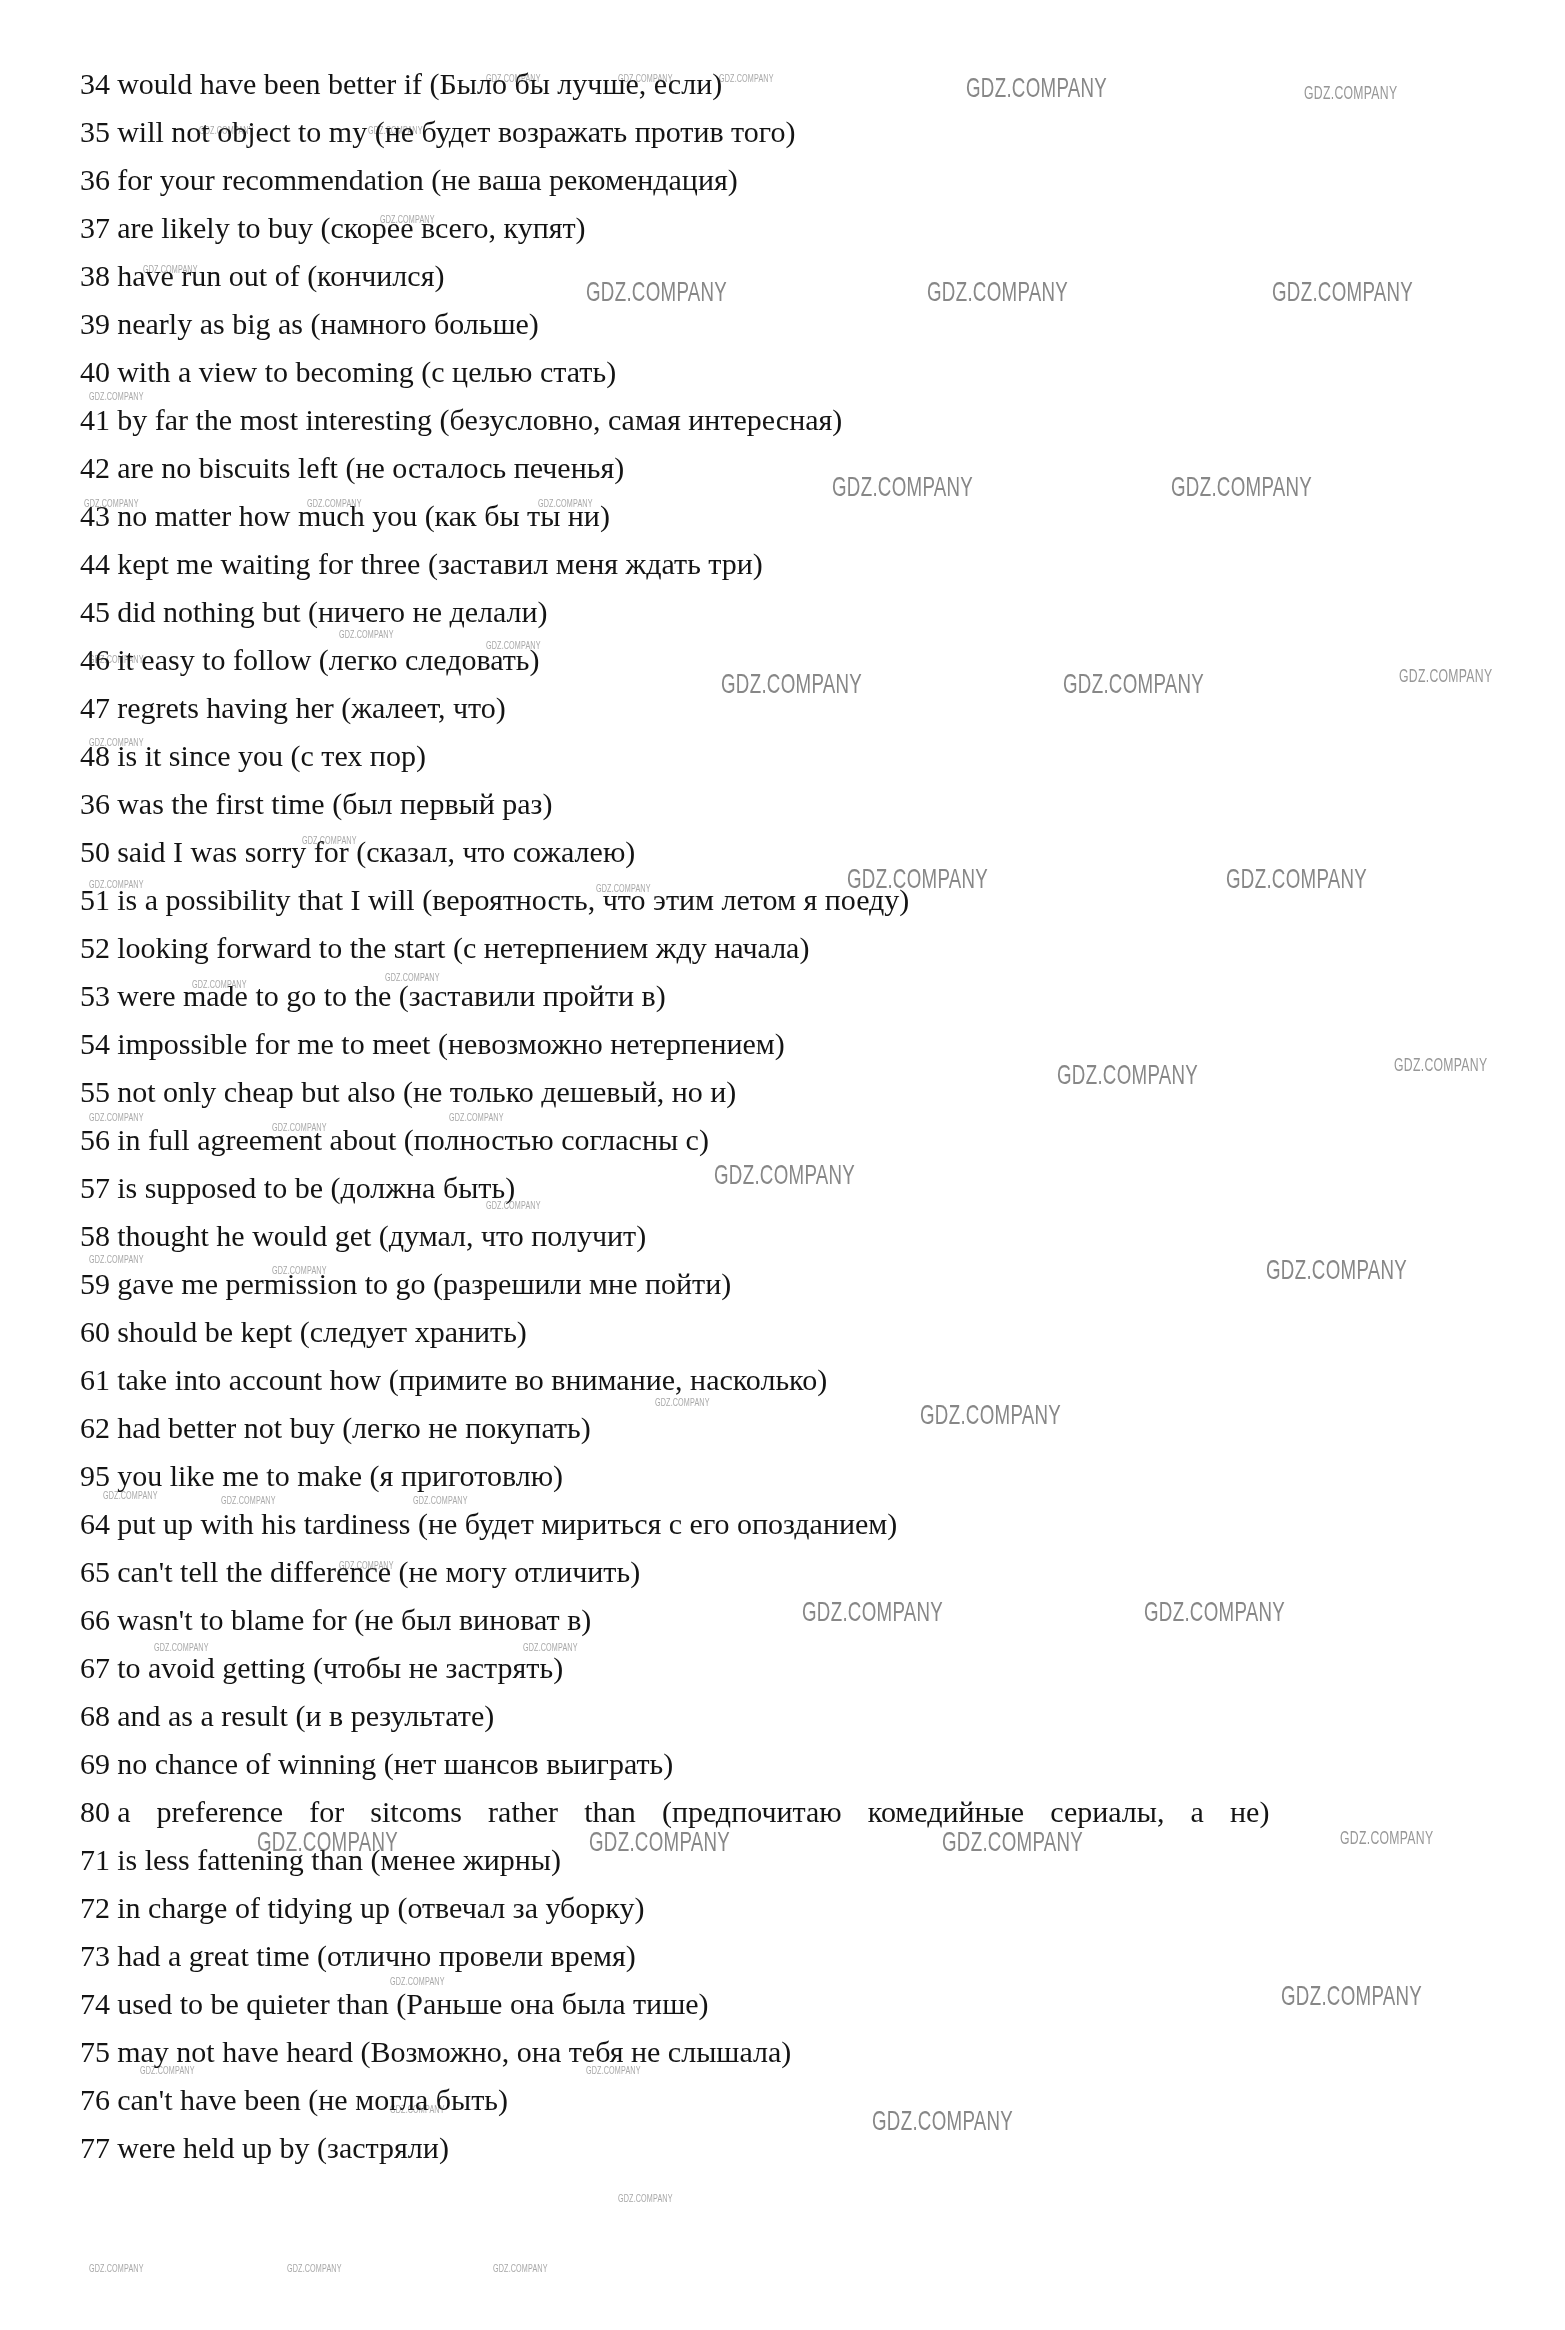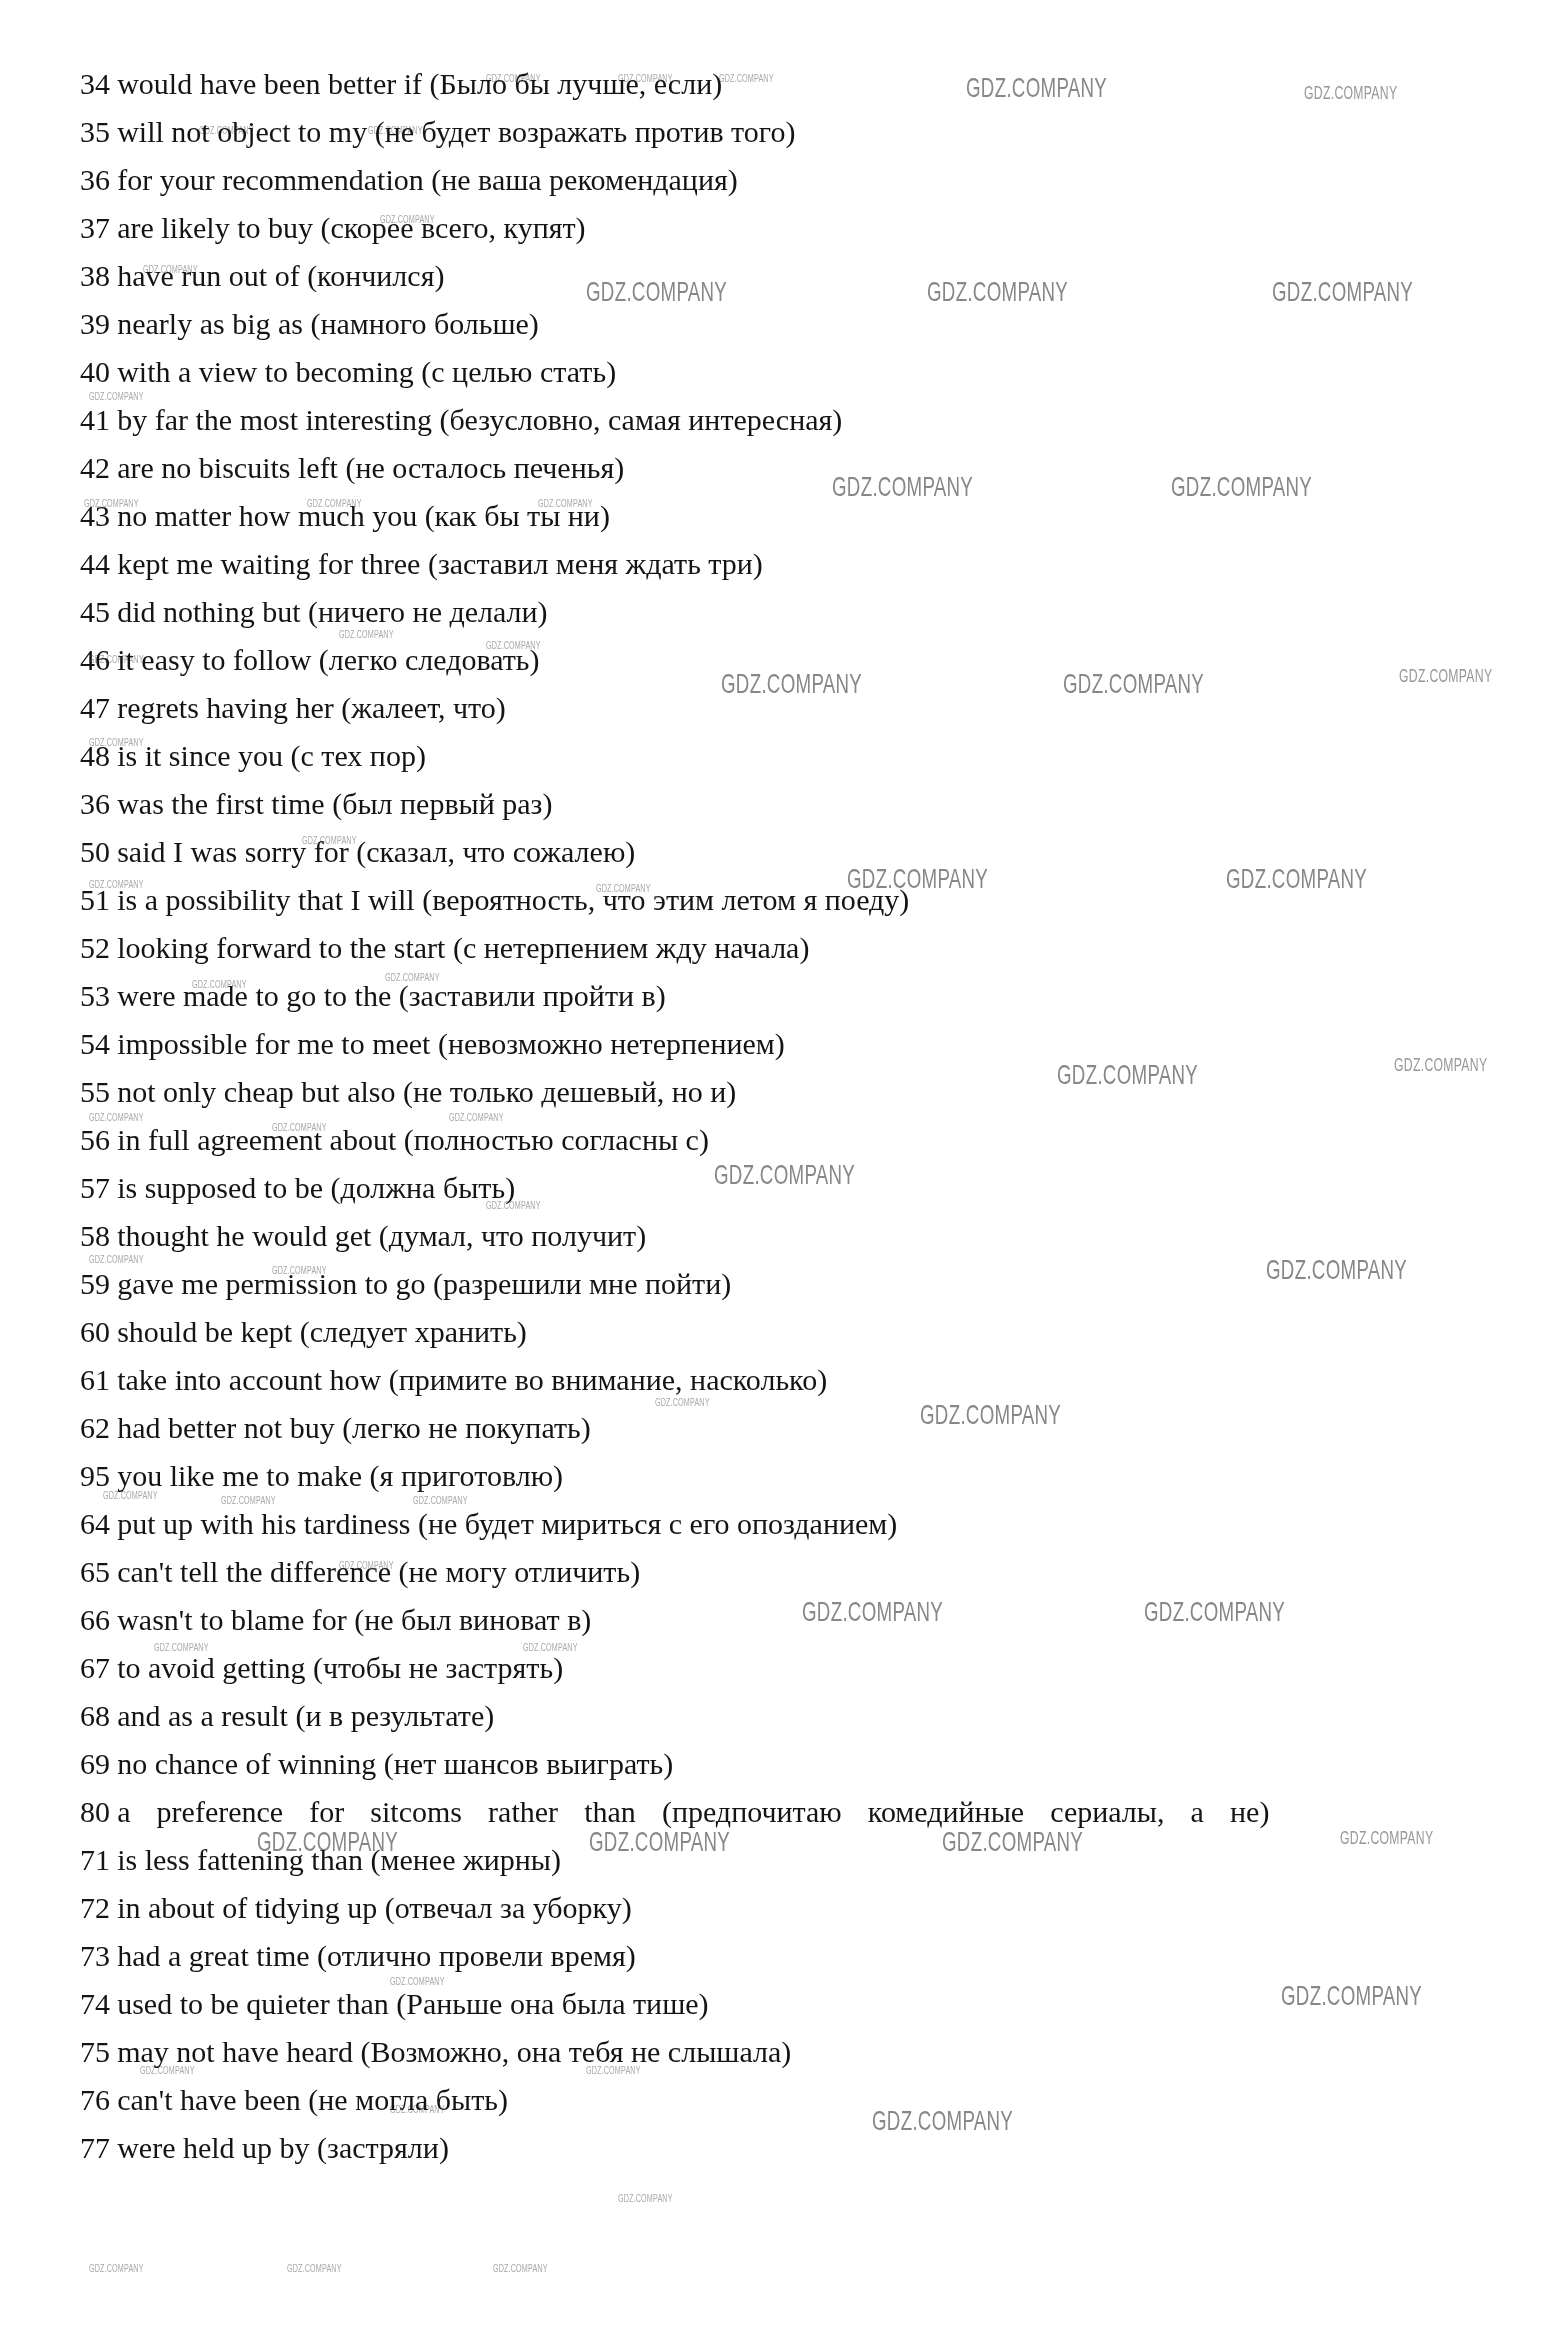--- a/index.html
+++ b/index.html
@@ -190,21 +190,21 @@
   <p class="answer-line"><span class="num">67</span><span class="answer-text">to avoid getting (чтобы не застрять)</span></p>
 
   <p class="answer-line"><span class="num">68</span><span class="answer-text">and as a result (и в результате)</span></p>
 
   <p class="answer-line"><span class="num">69</span><span class="answer-text">no chance of winning (нет шансов выиграть)</span></p>
 
   <p class="answer-line spread"><span class="num">80</span><span class="answer-text">a preference for sitcoms rather than (предпочитаю комедийные сериалы, а не)</span></p>
 
   <p class="answer-line"><span class="num">71</span><span class="answer-text">is less fattening than (менее жирны)</span></p>
 
-  <p class="answer-line"><span class="num">72</span><span class="answer-text">in about of tidying up (отвечал за уборку)</span></p>
+  <p class="answer-line"><span class="num">72</span><span class="answer-text">in charge of tidying up (отвечал за уборку)</span></p>
 
   <p class="answer-line"><span class="num">73</span><span class="answer-text">had a great time (отлично провели время)</span></p>
 
   <p class="answer-line"><span class="num">74</span><span class="answer-text">used to be quieter than (Раньше она была тише)</span></p>
 
   <p class="answer-line"><span class="num">75</span><span class="answer-text">may not have heard (Возможно, она тебя не слышала)</span></p>
 
   <p class="answer-line"><span class="num">76</span><span class="answer-text">can't have been (не могла быть)</span></p>
 
   <p class="answer-line"><span class="num">77</span><span class="answer-text">were held up by (застряли)</span></p>

